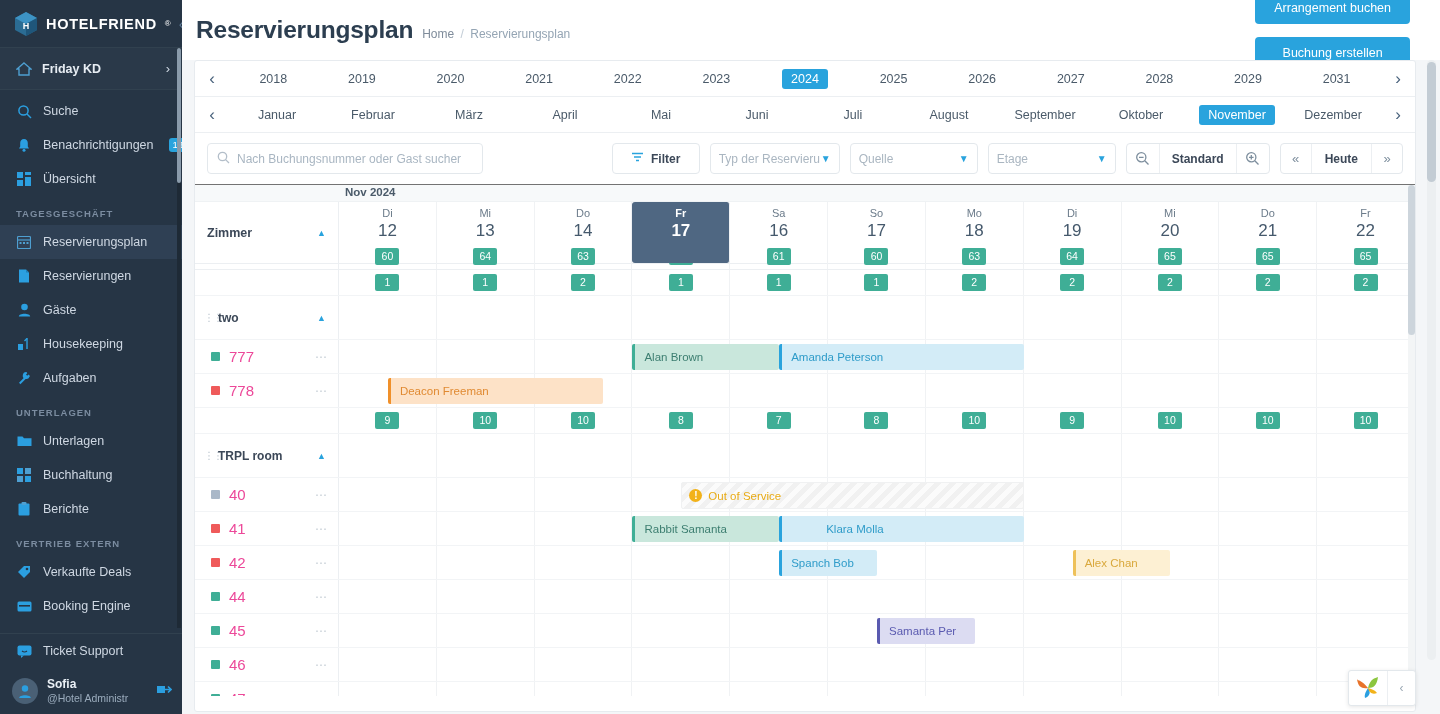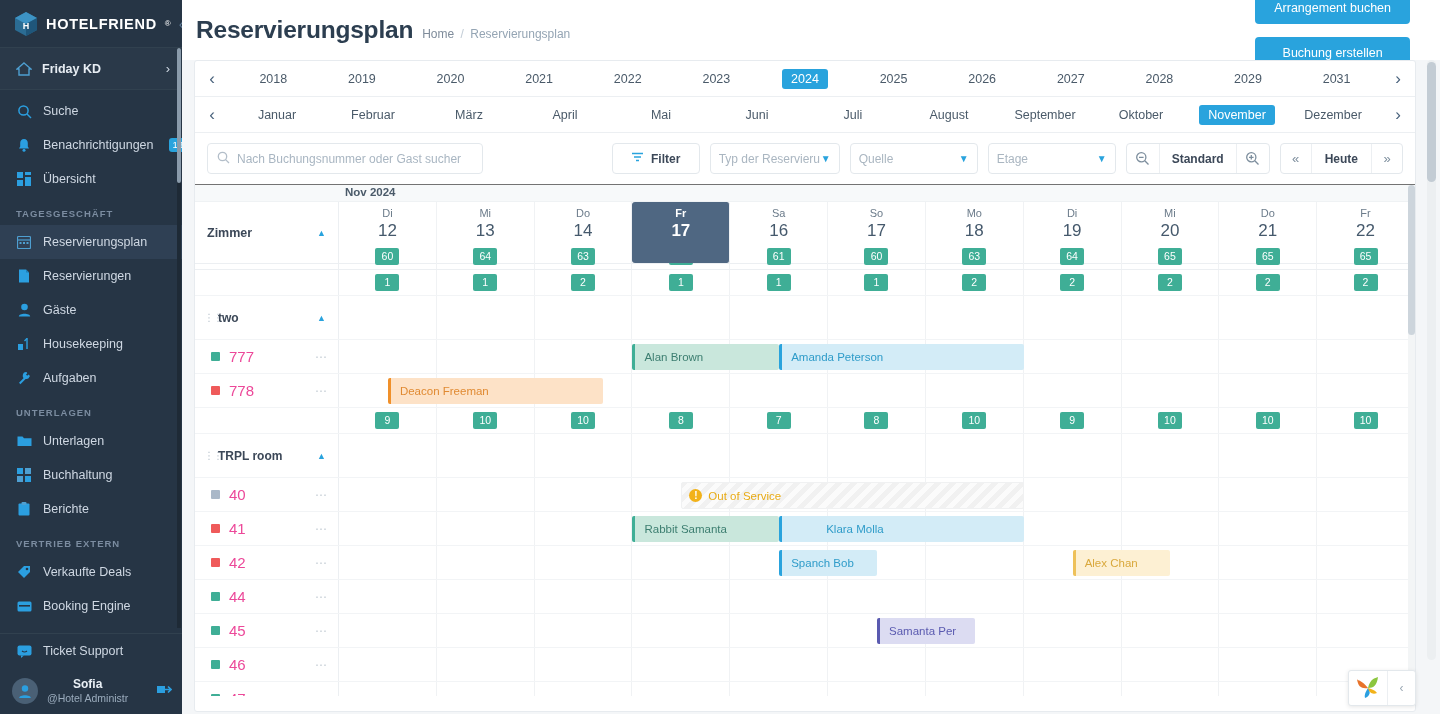--- a/index.html
+++ b/index.html
@@ -57,21 +57,21 @@
     background:#1e2a36;
   }
   .sb-scroll-thumb {
     position:absolute; right:1px; top:48px; width:4px; height:135px;
     background:#8a9bab; border-radius:2px;
   }
   .sidebar-bottom {
     position:absolute; bottom:0; left:0; width:182px;
     background:#263545; border-top:1px solid #31414f;
   }
-  .user-row { height:46px; display:flex; align-items:center; gap:9px; padding:0 10px 0 12px;text-align:center;}
+  .user-row { height:46px; display:flex; align-items:center; gap:9px; padding:0 10px 0 12px;}
   .avatar {
     width:26px; height:26px; border-radius:50%; background:#4a6075;
     display:flex; align-items:center; justify-content:center; flex:0 0 26px;
   }
   .user-name { font-size:12px; font-weight:bold; color:#eaf0f6; line-height:1.25;}
   .user-role { font-size:10.5px; color:#9bacbd; line-height:1.25;}
   .logout-ico { margin-left:auto; color:#29a3dd; font-size:14px; }
 
   
   .main { flex:1; height:714px; background:#f4f6f8; position:relative; overflow:hidden; }

